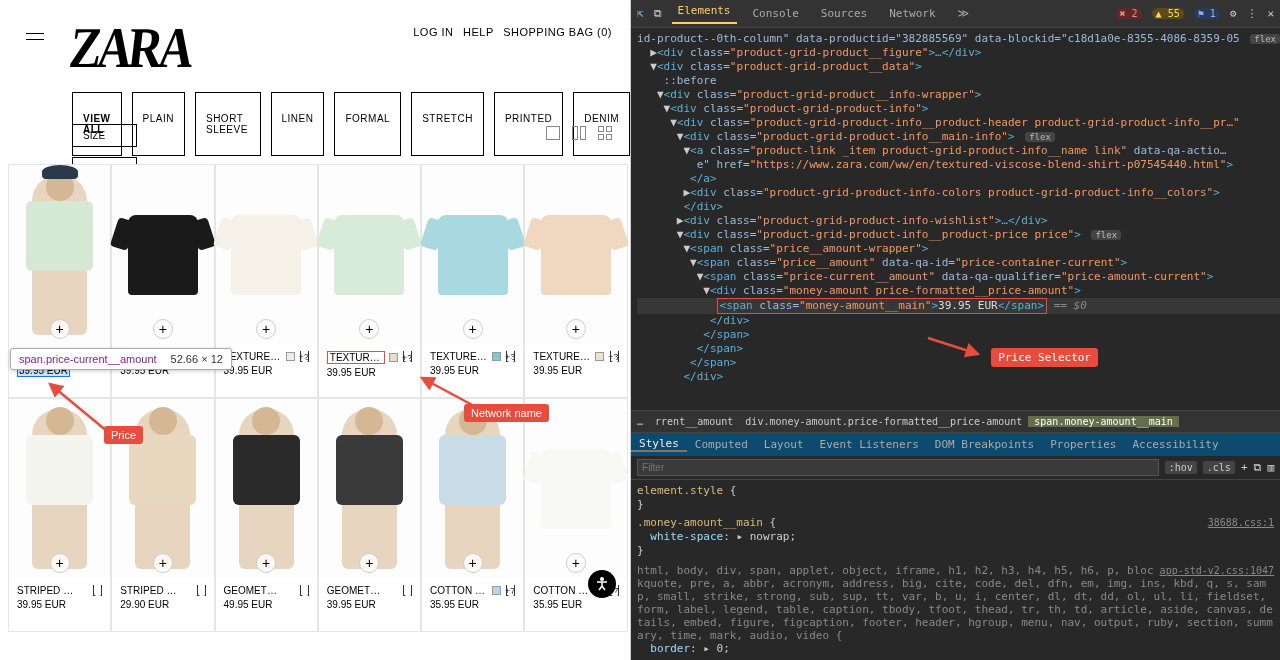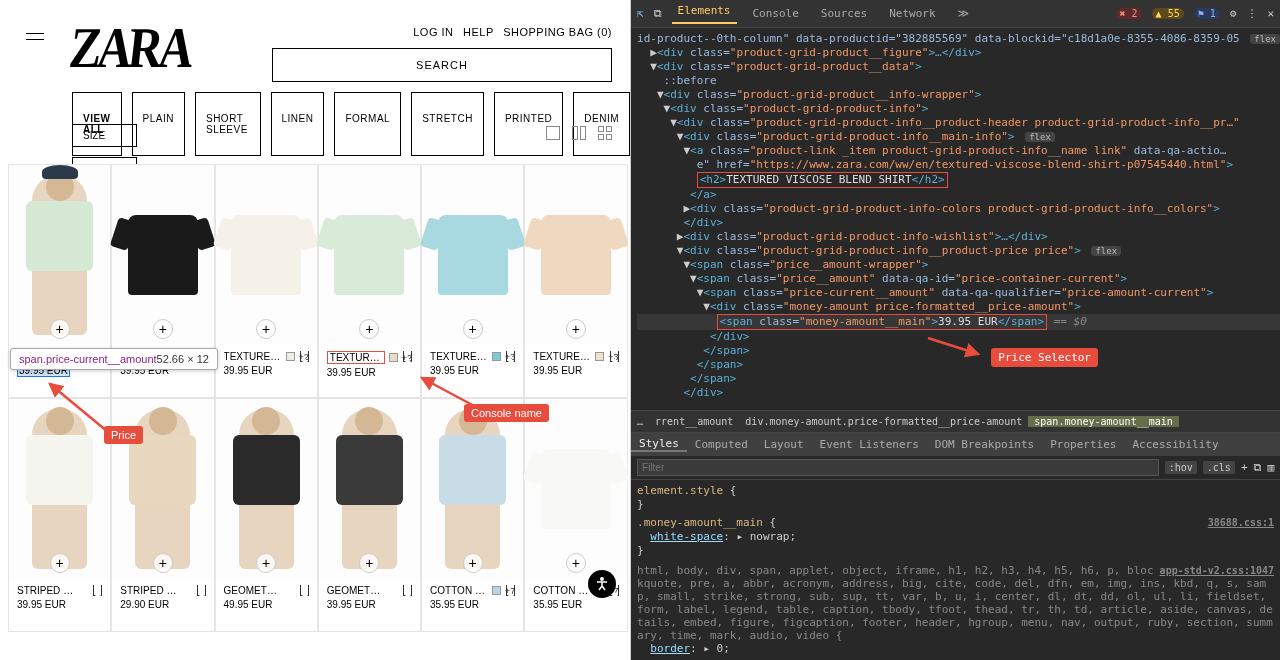--- a/index.html
+++ b/index.html
@@ -42,21 +42,21 @@
 .shirt { width: 70px; height: 80px; border-radius: 8px 8px 4px 4px; position: relative; }
 .shirt::before, .shirt::after { content: ''; position: absolute; top: 4px; width: 18px; height: 30px; background: inherit; border-radius: 4px; }
 .shirt::before { left: -14px; transform: rotate(18deg); }
 .shirt::after { right: -14px; transform: rotate(-18deg); }
 .person { width: 55px; height: 160px; background: #e8d5c0; border-radius: 26px 26px 6px 6px; position: relative; }
 .person::before { content: ''; position: absolute; top: -2px; left: 50%; transform: translateX(-50%); width: 28px; height: 28px; background: #d4b896; border-radius: 50%; }
 
 
 .tooltip { position: absolute; top: 348px; left: 10px; background: #fff; border: 1px solid #aaa; border-radius: 3px; padding: 4px 8px; font-size: 11px; box-shadow: 0 1px 4px rgba(0,0,0,0.2); z-index: 20; }
 .tooltip .sel { color: #8a2387; font-weight: 500; }
-.tooltip .dim { color: #333; margin-left: 0; }
+.tooltip .dim { color: #333; margin-left: 14px; }
 .hl-price { border: 1px solid #1a73e8; background: #cfe3fc; padding: 0 1px; }
 .hl-name { border: 1.5px solid #e74c3c; padding: 0 2px; display: inline-block; }
 .label-red { position: absolute; background: #e74c3c; color: #fff; font-size: 11px; padding: 3px 7px; border-radius: 3px; z-index: 25; }
 .arrow-red { position: absolute; z-index: 24; }
 .a11y { position: absolute; bottom: 62px; right: 14px; width: 28px; height: 28px; background: #000; border-radius: 50%; display: flex; align-items: center; justify-content: center; color: #fff; }
 
 
 .dt-top { background: #333; height: 28px; display: flex; align-items: center; padding: 0 6px; gap: 10px; border-bottom: 1px solid #444; }
 .dt-top .tab { color: #aaa; padding: 0 6px; cursor: pointer; font-size: 11px; }
 .dt-top .tab.on { color: #fc6; border-bottom: 2px solid #fc6; padding-bottom: 5px; }
@@ -73,54 +73,53 @@
 .txt-node { color: #ddd; }
 .flex-pill { background: #444; color: #bbb; font-size: 9px; padding: 0 4px; border-radius: 3px; margin-left: 4px; }
 .sel-line { background: #373737; }
 .hl-dom-red { border: 1.5px solid #e74c3c; padding: 0 2px; display: inline-block; }
 .dim-eq { color: #888; font-style: italic; }
 
 .crumbs { background: #333; height: 22px; display: flex; align-items: center; font-size: 10px; overflow: hidden; border-top: 1px solid #444; }
 .crumbs span { padding: 0 6px; color: #ccc; cursor: pointer; }
 .crumbs span.on { background: #666e49; color: #fff; }
 
-.styles-tabs { background: #404040; height: 24px; display: flex; align-items: center; font-size: 11px; border-top: 1px solid #444; }
+.styles-tabs { background: #0c4a6e; height: 24px; display: flex; align-items: center; font-size: 11px; border-top: 1px solid #444; }
 .styles-tabs span { padding: 0 8px; color: #aaa; cursor: pointer; }
 .styles-tabs span.on { color: #eee; border-bottom: 2px solid #777; }
 
 .filterbar { display: flex; align-items: center; padding: 3px 6px; gap: 6px; border-bottom: 1px solid #444; }
 .filterbar input { flex: 1; background: #3a3a3a; border: 1px solid #555; color: #ccc; font-size: 10px; padding: 2px 4px; }
 .chip { background: #444; color: #ccc; padding: 1px 4px; border-radius: 2px; font-size: 10px; }
 
 .css { padding: 4px 6px; line-height: 14px; }
 .sel-css { color: #d7ba7d; }
-.prop { color: #9cdcfe; text-decoration: underline; }
+.prop { color: #9cdcfe; }
 .propv { color: #ccc; }
-.src { float: right; color: #888; text-decoration: underline; font-size: 10px; font-weight: bold; }
+.src { float: right; color: #888; text-decoration: underline; font-size: 10px; }
 .inherit-list { color: #888; line-height: 13px; word-break: break-all; }
 
 .red-arrow-dt { position: absolute; z-index: 30; }
 </style>
 </head>
 <body>
 
 <div class="split">
 
 <div class="left">
   <div class="hamburger">
         <div></div>
         <div></div>
       </div>
   <div class="logo">ZARA</div>
   <div class="topnav">
     <span>LOG IN</span>
     <span>HELP</span>
     <span>SHOPPING BAG (0)</span>
   </div>
-  <div class="searchbox">SEARCH</div>
   <div class="filters" id="filters1">
         <div class="active">VIEW ALL</div>
         <div>PLAIN</div>
         <div>SHORT SLEEVE</div>
         <div>LINEN</div>
         <div>FORMAL</div>
         <div>STRETCH</div>
         <div>PRINTED</div>
         <div>DENIM</div>
       </div>
@@ -342,21 +341,21 @@
           </marker>
         </defs>
         <line x1="64" y1="54" x2="6" y2="6" stroke="#e74c3c" stroke-width="2.5" marker-end="url(#ah1)"></line>
       </svg>
   <div class="label-red" style="top:426px; left:104px;">Price</div>
 
   <svg class="arrow-red" style="top:374px; left:416px;" width="70" height="40">
         <line x1="62" y1="34" x2="6" y2="4" stroke="#e74c3c" stroke-width="2.5" marker-end="url(#ah1)"></line>
       </svg>
   <div class="label-red" style="top:404px; left:464px; line-height:12px;">
-    <span>Console name</span>
+    <span>Network name</span>
   </div>
 
   <div class="a11y">
     <svg width="16" height="16" viewBox="0 0 16 16">
           <circle cx="8" cy="3" r="2" fill="#fff"></circle>
           <path d="M3 6 L13 6 M8 6 L8 10 M8 10 L5 14 M8 10 L11 14" stroke="#fff" stroke-width="1.5" fill="none"></path>
         </svg>
   </div>
 </div>
 
@@ -382,21 +381,20 @@
 <div class="l"><span class="attr">id-product--0th-column" data-productid="382885569" data-blockid="c18d1a0e-8355-4086-8359-05</span> <span class="flex-pill">flex</span></div>
 <div class="l">  ▶<span class="tag">&lt;div</span> <span class="attr">class=</span><span class="val">"product-grid-product__figure"</span><span class="tag">&gt;…&lt;/div&gt;</span></div>
 <div class="l">  ▼<span class="tag">&lt;div</span> <span class="attr">class=</span><span class="val">"product-grid-product__data"</span><span class="tag">&gt;</span></div>
 <div class="l">    <span class="attr">::before</span></div>
 <div class="l">   ▼<span class="tag">&lt;div</span> <span class="attr">class=</span><span class="val">"product-grid-product__info-wrapper"</span><span class="tag">&gt;</span></div>
 <div class="l">    ▼<span class="tag">&lt;div</span> <span class="attr">class=</span><span class="val">"product-grid-product-info"</span><span class="tag">&gt;</span></div>
 <div class="l">     ▼<span class="tag">&lt;div</span> <span class="attr">class=</span><span class="val">"product-grid-product-info__product-header product-grid-product-info__pr…"</span></div>
 <div class="l">      ▼<span class="tag">&lt;div</span> <span class="attr">class=</span><span class="val">"product-grid-product-info__main-info"</span><span class="tag">&gt;</span> <span class="flex-pill">flex</span></div>
 <div class="l">       ▼<span class="tag">&lt;a</span> <span class="attr">class=</span><span class="val">"product-link _item product-grid-product-info__name link"</span> <span class="attr">data-qa-actio…</span></div>
 <div class="l">         <span class="attr">e" href=</span><span class="val">"<span>https://www.zara.com/ww/en/textured-viscose-blend-shirt-p07545440.html</span>"</span><span class="tag">&gt;</span></div>
-<div class="l">         <span class="hl-dom-red"><span class="tag">&lt;h2&gt;</span><span class="txt-node">TEXTURED VISCOSE BLEND SHIRT</span><span class="tag">&lt;/h2&gt;</span></span></div>
 <div class="l">        <span class="tag">&lt;/a&gt;</span></div>
 <div class="l">       ▶<span class="tag">&lt;div</span> <span class="attr">class=</span><span class="val">"product-grid-product-info-colors product-grid-product-info__colors"</span><span class="tag">&gt;</span></div>
 <div class="l">       <span class="tag">&lt;/div&gt;</span></div>
 <div class="l">      ▶<span class="tag">&lt;div</span> <span class="attr">class=</span><span class="val">"product-grid-product-info-wishlist"</span><span class="tag">&gt;…&lt;/div&gt;</span></div>
 <div class="l">      ▼<span class="tag">&lt;div</span> <span class="attr">class=</span><span class="val">"product-grid-product-info__product-price price"</span><span class="tag">&gt;</span> <span class="flex-pill">flex</span></div>
 <div class="l">       ▼<span class="tag">&lt;span</span> <span class="attr">class=</span><span class="val">"price__amount-wrapper"</span><span class="tag">&gt;</span></div>
 <div class="l">        ▼<span class="tag">&lt;span</span> <span class="attr">class=</span><span class="val">"price__amount"</span> <span class="attr">data-qa-id=</span><span class="val">"price-container-current"</span><span class="tag">&gt;</span></div>
 <div class="l">         ▼<span class="tag">&lt;span</span> <span class="attr">class=</span><span class="val">"price-current__amount"</span> <span class="attr">data-qa-qualifier=</span><span class="val">"price-amount-current"</span><span class="tag">&gt;</span></div>
 <div class="l">          ▼<span class="tag">&lt;div</span> <span class="attr">class=</span><span class="val">"money-amount price-formatted__price-amount"</span><span class="tag">&gt;</span></div>
 <div class="l sel-line">            <span class="hl-dom-red"><span class="tag">&lt;span</span> <span class="attr">class=</span><span class="val">"money-amount__main"</span><span class="tag">&gt;</span><span class="txt-node">39.95 EUR</span><span class="tag">&lt;/span&gt;</span></span><span class="dim-eq"> == $0</span></div>

